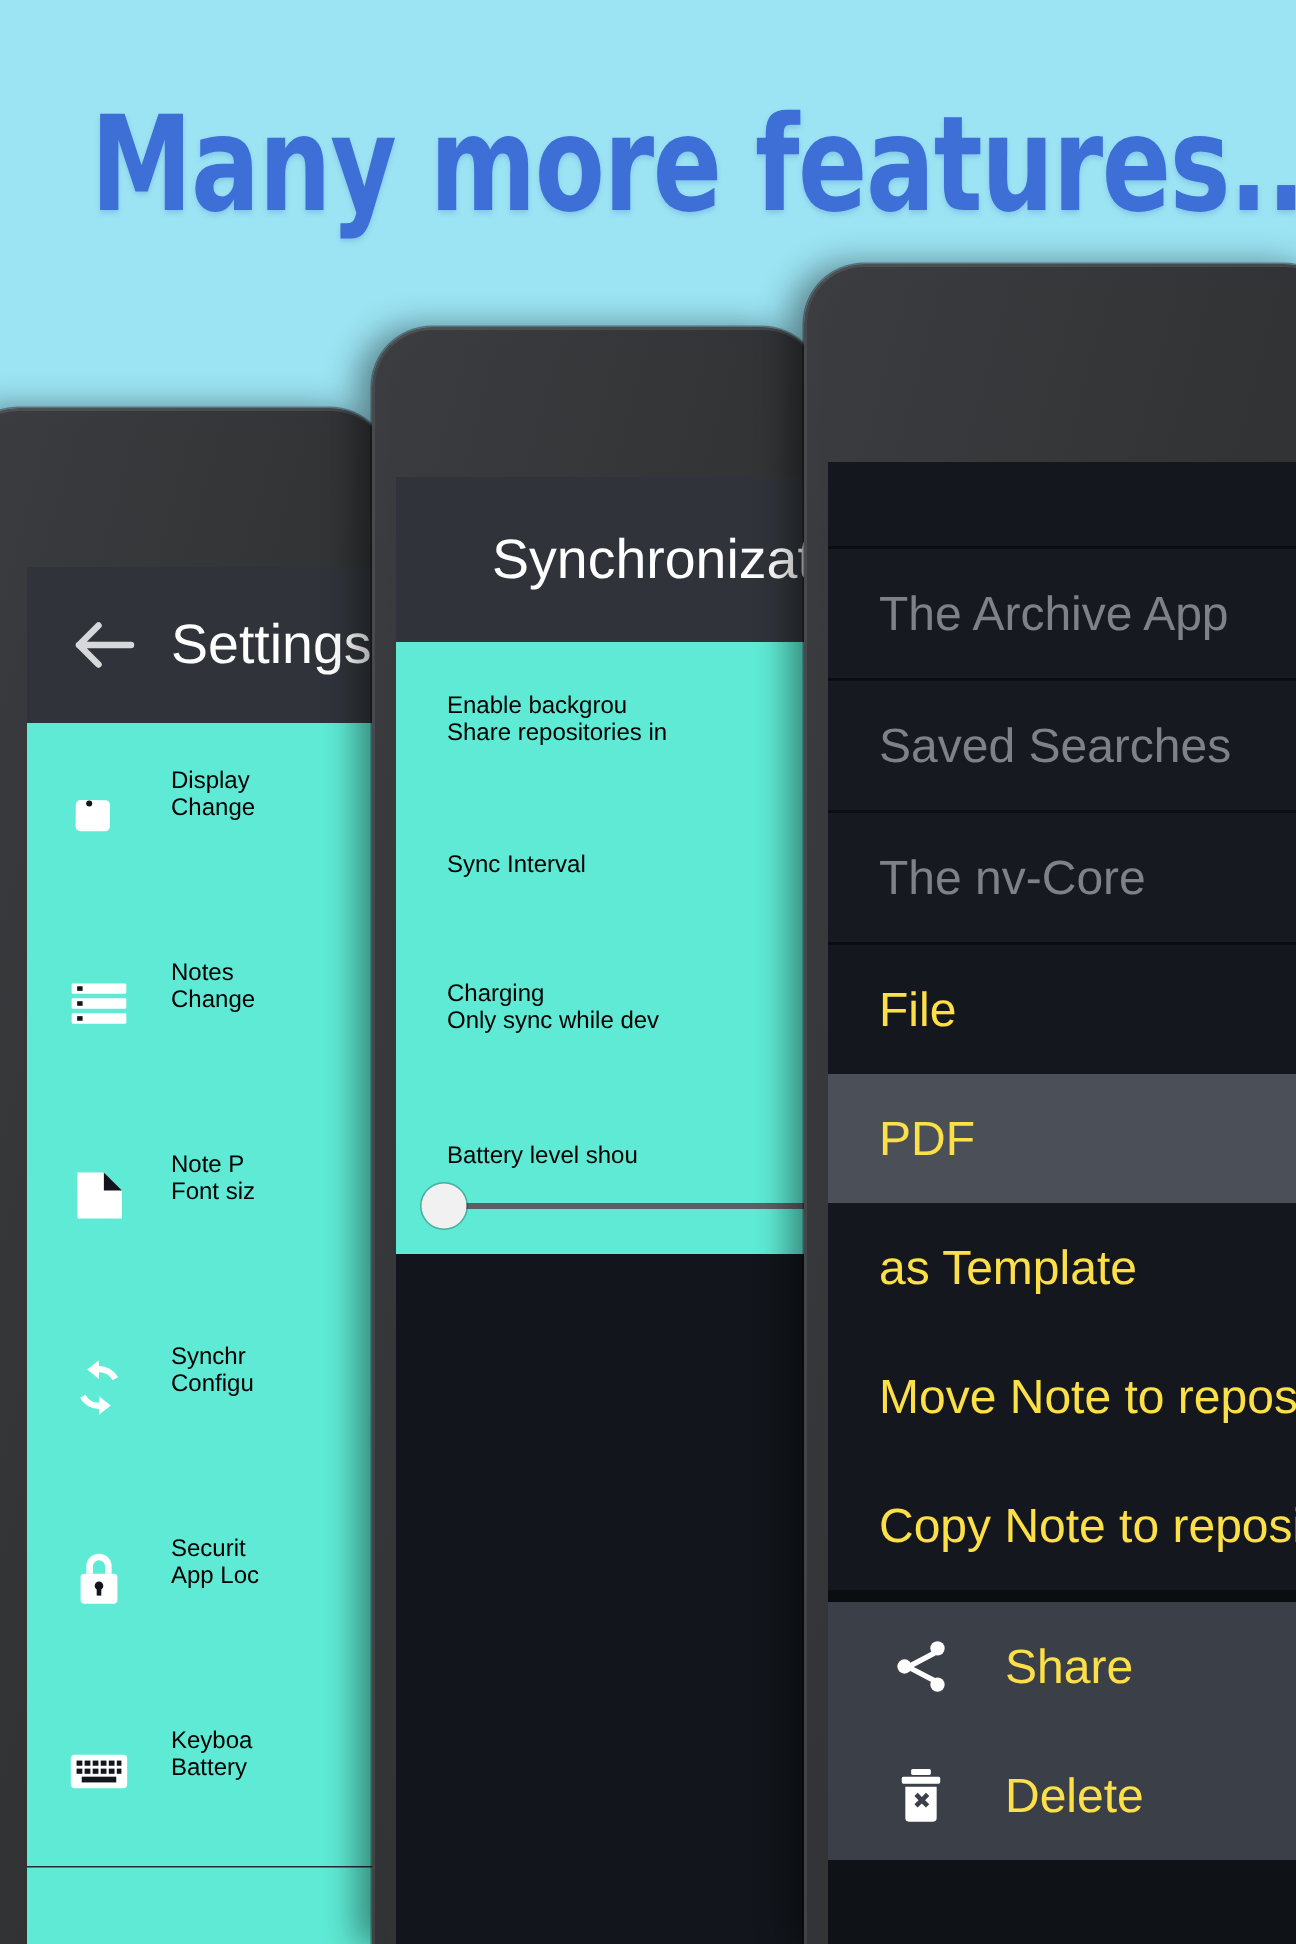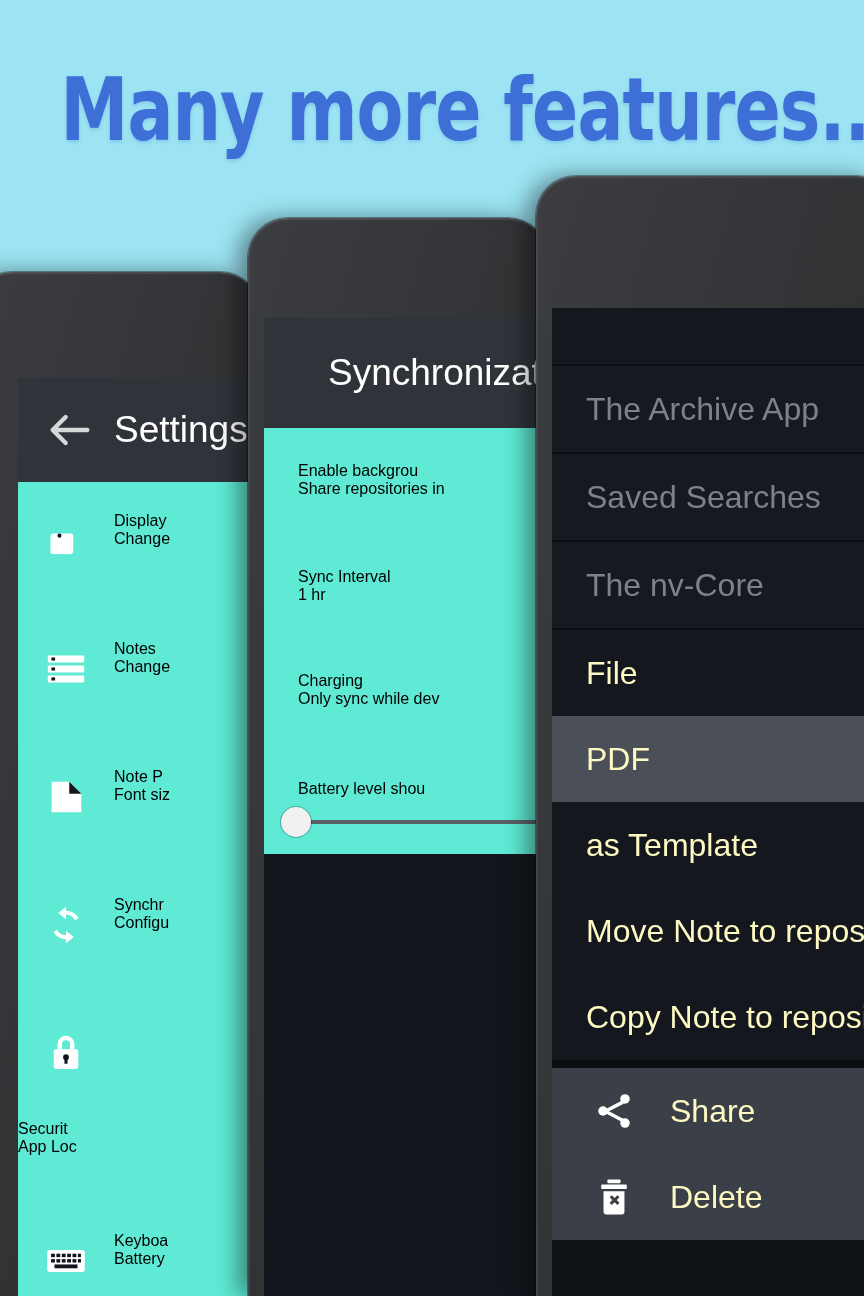--- a/index.html
+++ b/index.html
@@ -96,21 +96,21 @@
   .slider-wrap{ padding:22px 0 30px 34px; display:flex; align-items:center; }
   .slider-track{ position:relative; height:4px; background:#5b6066; flex:1 1 auto; margin-right:0;}
   .slider-thumb{
     position:absolute; left:-2px; top:50%; transform:translate(-50%,-50%);
     width:30px; height:30px; border-radius:50%; background:#f1f1f1;
     box-shadow:0 0 0 1px rgba(0,0,0,.25);
   }
 
   
   .menu-row{ display:flex; align-items:center; height:86px; padding-left:34px; white-space:nowrap;}
-  .menu-row .mtxt{ font-size:32px; color:#fef9c3; }
+  .menu-row .mtxt{ font-size:32px; color:#fde047; }
   .menu-row.dim .mtxt{ color:#7e8287; }
   .menu-row.sel{ background:#4b5058; }
   .menu-row.blank{ height:56px; }
   .menu-sep{ height:2px; background:#0b0d10; }
   .menu-bottom{ background:#3b4048; }
   .menu-bottom .menu-row{ height:86px; padding-left:34px; }
   .mico{ width:56px; flex:0 0 56px; display:flex; align-items:center; justify-content:center; margin-right:28px;}
   .mico svg{ width:44px; height:44px; fill:#ffffff; display:block;}
 </style>
 </head>
@@ -186,21 +186,21 @@
           <svg viewBox="0 0 24 24">
               <path d="M12 4.5a7.5 7.5 0 0 1 6.6 3.95l-1.9 1.05A5.3 5.3 0 0 0 12 6.7V9L7.9 5.75 12 2.5zM12 19.5a7.5 7.5 0 0 1-6.6-3.95l1.9-1.05A5.3 5.3 0 0 0 12 17.3V15l4.1 3.25L12 21.5z"></path>
             </svg>
         </span>
         <span class="set-txt">
           <div class="ttl">Synchr</div>
           <div class="sub">Configu</div>
         </span>
       </div>
 
-      <div class="set-row" style="padding-top:50px;flex-direction:column;">
+      <div class="set-row" style="padding-top:50px;">
         <span class="set-ico">
           <svg viewBox="0 0 24 24">
               <path d="M12 3a4.4 4.4 0 0 0-4.4 4.4V10h2.3V7.4a2.1 2.1 0 0 1 4.2 0V10h2.3V7.4A4.4 4.4 0 0 0 12 3z"></path>
               <rect x="5.6" y="10" width="12.8" height="10.4" rx="1.3"></rect>
               <circle cx="12" cy="14.2" r="1.5" fill="#12161c"></circle>
               <rect x="11.2" y="14.2" width="1.6" height="3.4" fill="#12161c"></rect>
             </svg>
         </span>
         <span class="set-txt">
           <div class="ttl">Securit</div>
@@ -261,21 +261,20 @@
 
     <div class="list">
 
       <div class="sync-row" style="padding-top:34px;">
         <div class="ttl">Enable backgrou</div>
         <div class="sub">Share repositories in</div>
       </div>
 
       <div class="sync-row" style="padding-top:46px;">
         <div class="ttl">Sync Interval</div>
-        <div class="sub">1 hr</div>
       </div>
 
       <div class="sync-row" style="padding-top:44px;">
         <div class="ttl">Charging</div>
         <div class="sub">Only sync while dev</div>
       </div>
 
 
       <div class="sync-row" style="padding-top:48px; padding-bottom:0;">
         <div class="ttl">Battery level shou</div>

